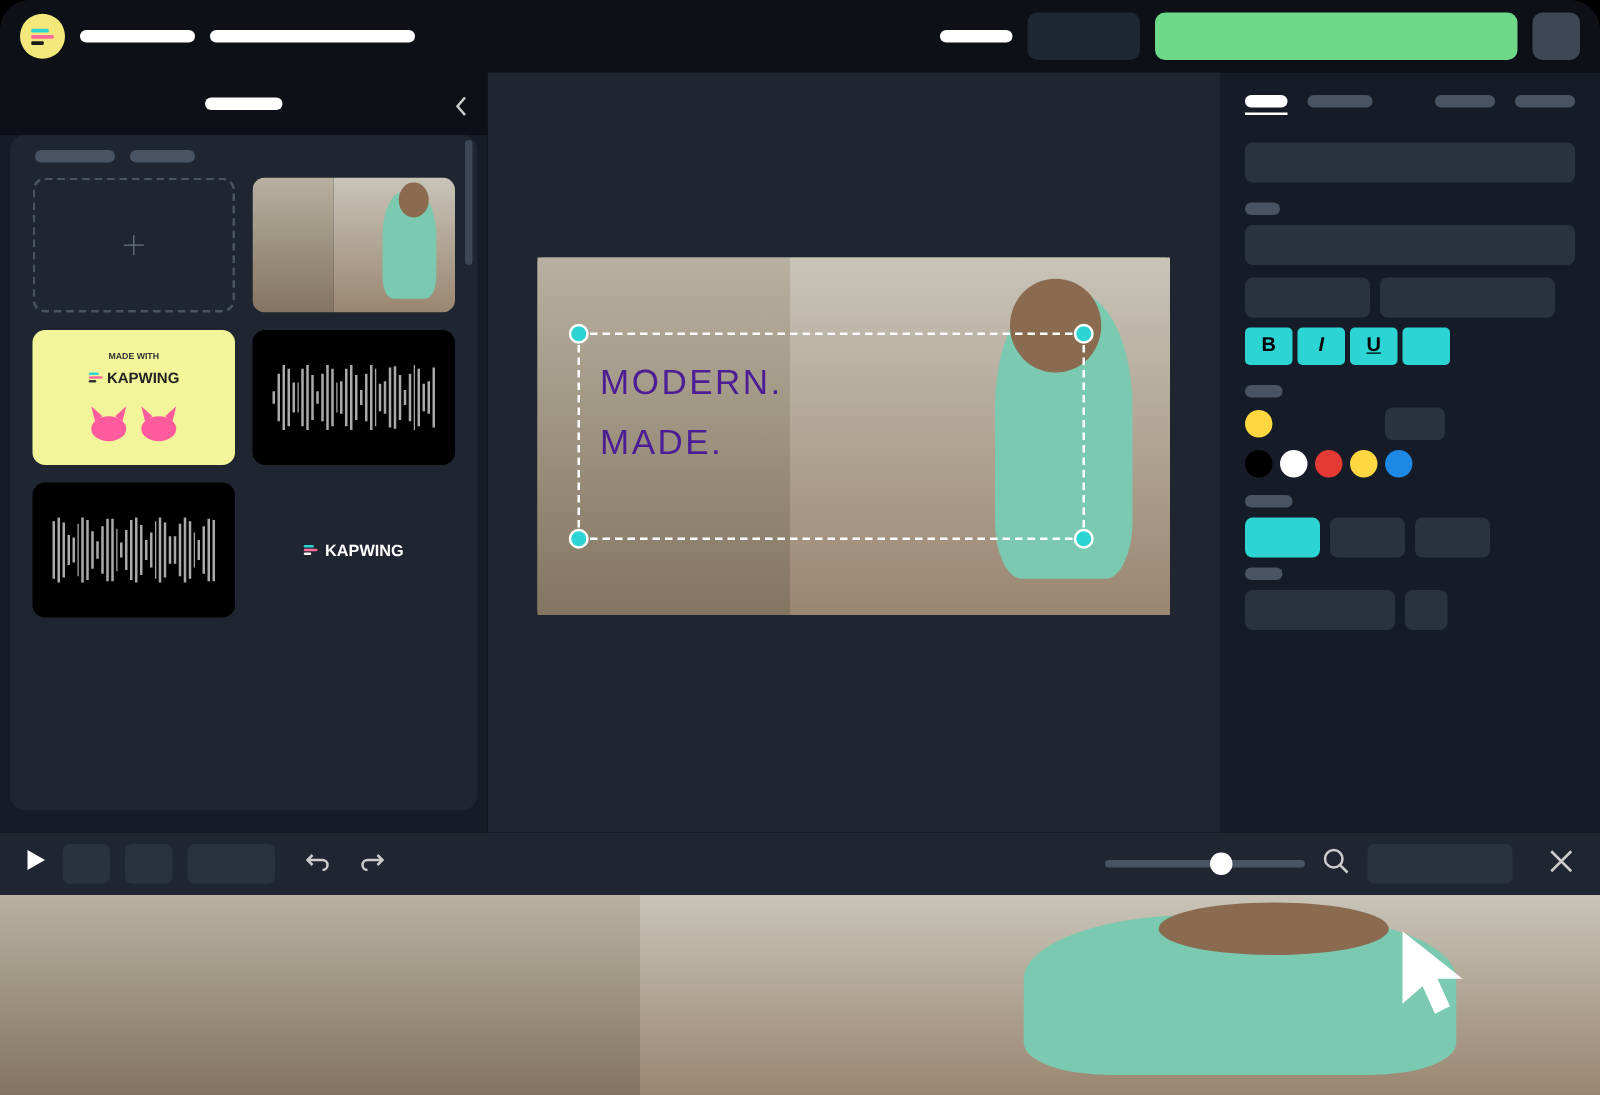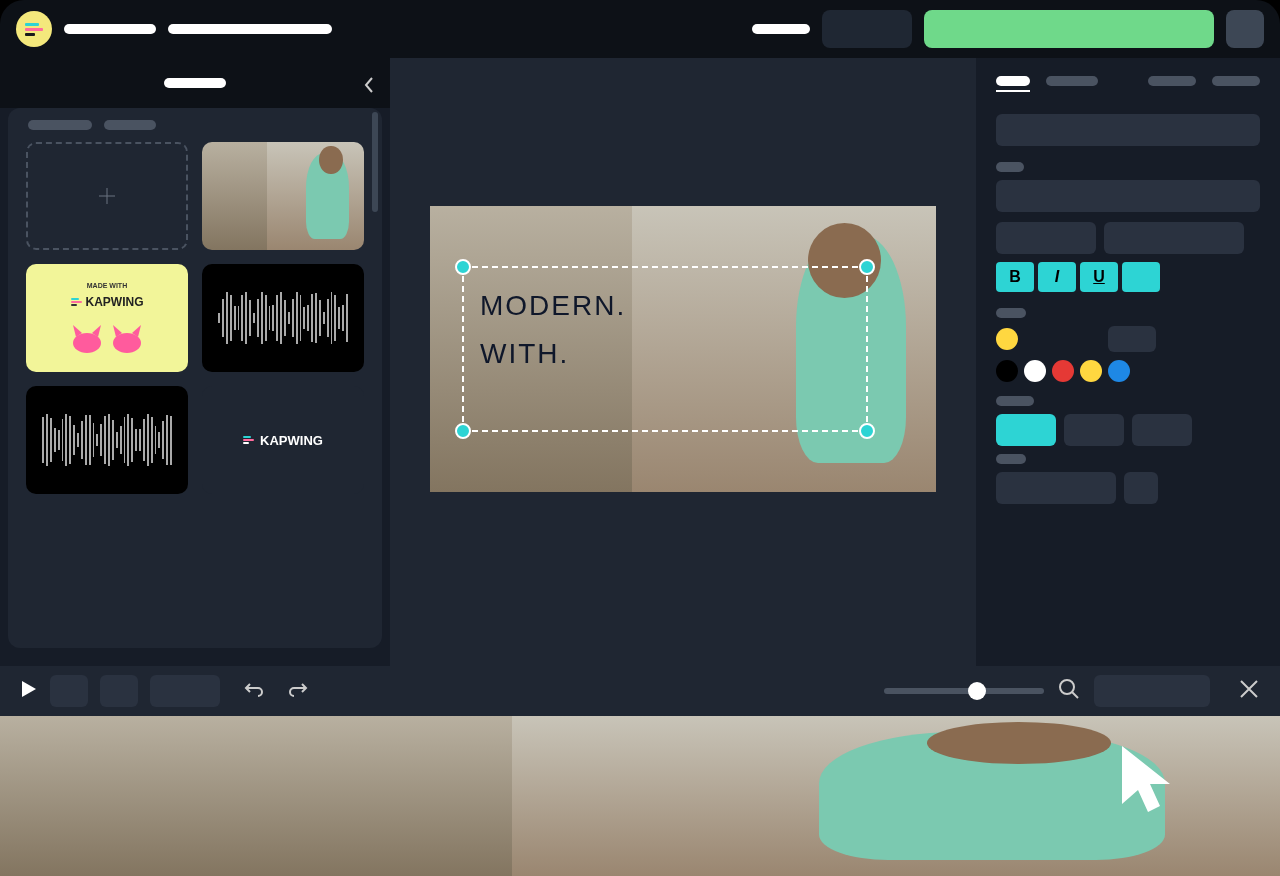--- a/index.html
+++ b/index.html
@@ -34,21 +34,21 @@
 .waveform { background: #000; display: flex; align-items: center; justify-content: center; gap: 2px; padding: 0 16px; }
 .waveform div { width: 2px; background: #aaa; }
 .kapwing-card { background: #f2f599; display: flex; flex-direction: column; align-items: center; justify-content: center; gap: 6px; }
 .kapwing-dark { background: #1f2632; display: flex; align-items: center; justify-content: center; gap: 6px; }
 
 
 .canvas { flex: 1; background: #1f2632; display: flex; align-items: flex-start; justify-content: center; padding-top: 148px; }
 .canvas-frame { width: 506px; height: 286px; position: relative; background: #8a9a8c; border-radius: 4px; overflow: visible; }
 .canvas-video { position: absolute; inset: 0; }
 .text-overlay { position: absolute; left: 32px; top: 60px; width: 406px; height: 166px; border: 2px dashed #fff; }
-.text-line { color: #0f172a; font-size: 28px; font-weight: 500; letter-spacing: 2px; line-height: 48px; padding: 14px 0 0 16px; }
+.text-line { color: #4c1d95; font-size: 28px; font-weight: 500; letter-spacing: 2px; line-height: 48px; padding: 14px 0 0 16px; }
 .handle { position: absolute; width: 16px; height: 16px; background: #2dd4d4; border-radius: 50%; border: 2px solid #fff; }
 
 
 .right-panel { width: 304px; background: #161c27; padding: 18px 20px; }
 .right-tabs { display: flex; gap: 16px; margin-bottom: 20px; }
 .right-tab { height: 10px; border-radius: 5px; }
 .prop-label { height: 10px; background: #4a5361; border-radius: 5px; margin-bottom: 8px; }
 .prop-row { display: flex; gap: 8px; margin-bottom: 8px; }
 .prop-field { height: 32px; background: #2a3240; border-radius: 6px; }
 .format-buttons { display: flex; gap: 4px; }
@@ -253,21 +253,21 @@
       <div class="thumb-vis canvas-video">
           <div class="thumb-left"></div>
           <div class="thumb-right">
             <div class="person-shape" style="right:10%;width:36%"></div>
             <div class="head-shape" style="right:18%;top:6%"></div>
           </div>
         </div>
       <div class="text-overlay">
         <div class="text-line">
           <div>MODERN.</div>
-          <div>WITH.</div>
+          <div>MADE.</div>
         </div>
         <div class="handle" style="top:-9px;left:-9px"></div>
         <div class="handle" style="top:-9px;right:-9px"></div>
         <div class="handle" style="bottom:-9px;left:-9px"></div>
         <div class="handle" style="bottom:-9px;right:-9px"></div>
       </div>
     </div>
   </div>
 
   <div class="right-panel">

